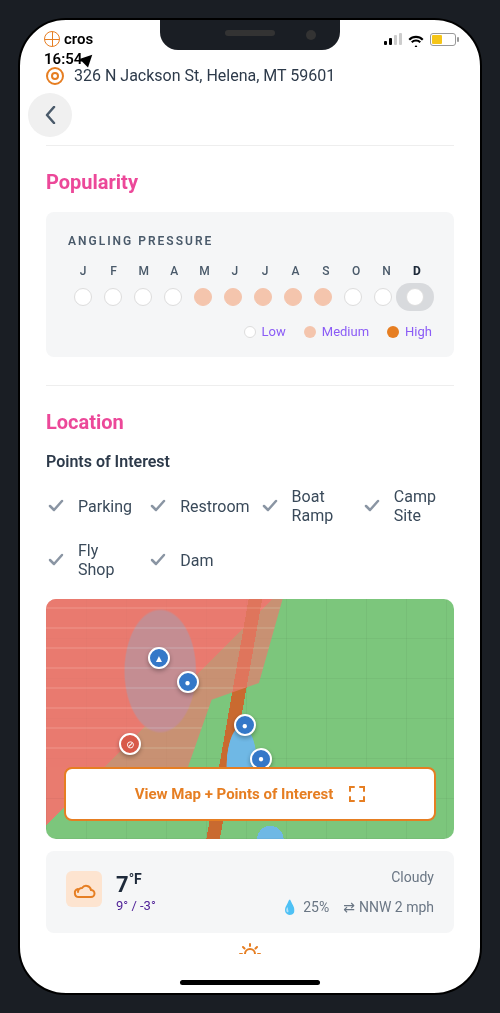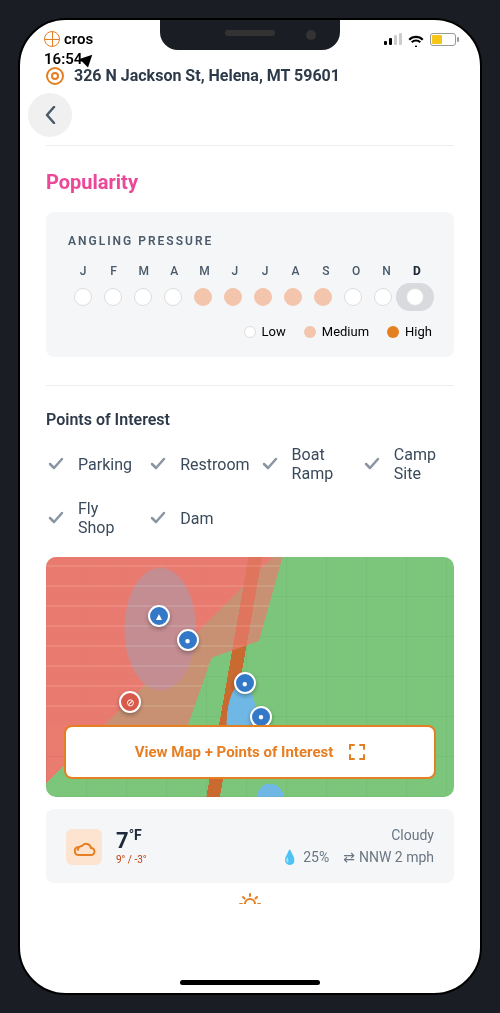--- a/index.html
+++ b/index.html
@@ -55,42 +55,42 @@
   .battery .fill { position:absolute; left:1px; top:1px; bottom:1px; width:10px; background:#f5c518; border-radius:1px;}
 
   .screen-content {
     height: calc(100% - 38px - 10px);
     overflow-y: hidden;
     padding: 0 0 0 0;
   }
   .header-row { display:flex; align-items:center; padding: 8px 26px 12px; gap:10px;}
   .target-icon { width:18px; height:18px; border:2px solid #e67e22; border-radius:50%; position:relative; flex-shrink:0;}
   .target-icon::before { content:''; position:absolute; inset:3px; border:2px solid #e67e22; border-radius:50%;}
-  .address { font-size:16px; color:#2d3a4a; font-weight:700;}
+  .address { font-size:16px; color:#2d3a4a; font-weight:400;}
   .back-btn { width:44px; height:44px; border-radius:50%; background:#f0f0f0; display:flex; align-items:center;justify-content:center; margin-left:8px; margin-top:-4px;}
   .back-btn svg { width:12px; height:18px; }
 
   .divider { height:1px; background:#eee; margin:8px 26px 0;}
 
   .section { padding: 24px 26px 0; }
   .section-title { font-size:20px; font-weight:700; color:#ec4899; margin-bottom:18px;}
   .sub-title { font-size:16px; font-weight:600; color:#2d3a4a; margin-bottom:16px;}
 
   .pressure-card { background:#f5f6f7; border-radius:8px; padding:22px 22px 18px;}
   .pressure-label { font-size:12px; letter-spacing:2px; color:#4a5a6a; font-weight:600; margin-bottom:16px;}
   .months-row { display:flex; justify-content:space-between; margin-bottom:10px;}
   .month-cell { flex:1; text-align:center; font-size:12px; color:#4a5a6a; font-weight:500;}
   .month-cell.active { font-weight:800; color:#1e2a3a;}
   .dots-row { display:flex; justify-content:space-between; align-items:center; margin-bottom:18px;}
   .dot-wrap { flex:1; display:flex; justify-content:center;}
   .dot { width:18px; height:18px; border-radius:50%;}
   .dot.low { background:#fff; border:1.5px solid #ddd;}
   .dot.med { background:#f4c5ad; border:1px solid #f4c5ad;}
   .dot-wrap.active { background:#d8dadd; border-radius:14px; padding:5px 4px; margin:-5px -2px;}
-  .legend { display:flex; justify-content:flex-end; gap:18px; font-size:13px; color:#000000;}
+  .legend { display:flex; justify-content:flex-end; gap:18px; font-size:13px; color:#8b5cf6;}
   .legend-item { display:flex; align-items:center; gap:6px;}
   .legend-dot { width:12px; height:12px; border-radius:50%;}
   .legend-dot.low { background:#fff; border:1.5px solid #ddd;}
   .legend-dot.med { background:#f4c5ad;}
   .legend-dot.high { background:#e67e22;}
 
   .poi-grid { display:grid; grid-template-columns:1fr 1fr 1fr 1fr; gap:16px 10px; margin-bottom:20px;}
   .poi-item { display:flex; align-items:center; gap:12px; font-size:16px; color:#3a4a5a;}
   .check { width:20px; height:20px; flex-shrink:0;}
   .check svg { width:100%; height:100%;}
@@ -123,27 +123,27 @@
   .map-btn {
     position:absolute; bottom:18px; left:18px; right:18px;
     background:#fff; border:2px solid #e67e22; border-radius:8px;
     padding:16px; text-align:center;
     color:#e67e22; font-weight:700; font-size:15px;
     display:flex; align-items:center; justify-content:center; gap:16px;
   }
   .expand-icon { display:inline-flex; width:16px;height:16px;}
 
   .weather-card { background:#f5f6f7; border-radius:8px; padding:18px 20px; display:flex; align-items:center; justify-content:space-between;}
-  .weather-left { display:flex; align-items:flex-end; gap:14px;}
+  .weather-left { display:flex; align-items:flex-start; gap:14px;}
   .weather-icon { width:36px; height:36px; background:#fde4d0; border-radius:6px; display:flex;align-items:center;justify-content:center; color:#e67e22;}
   .temp-main { font-size:22px; font-weight:700; color:#1e2a3a;}
   .temp-main .deg { font-size:14px; vertical-align:super;}
-  .temp-range { font-size:10px; color:#c2410c;}
+  .temp-range { font-size:13px; color:#4c1d95;}
   .weather-right { text-align:right; font-size:14px; color:#6a7684;}
-  .weather-right .cond { margin-bottom:6px;}
+  .weather-right .cond { margin-bottom:14px;}
   .weather-stats { display:flex; gap:14px; justify-content:flex-end; align-items:center;}
   .ws-item { display:flex; align-items:center; gap:4px;}
 
   .home-indicator { position:absolute; bottom:8px; left:50%; transform:translateX(-50%); width:140px; height:5px; background:#000; border-radius:3px;}
 
   .sun-peek { text-align:center; color:#e67e22; margin-top:6px; padding-bottom:20px;}
 </style>
 </head>
 <body>
 
@@ -263,20 +263,21 @@
                 <span class="legend-dot high"></span>
                 <span>High</span>
               </div>
           </div>
         </div>
       </div>
 
       <div class="divider" style="margin-top:28px;"></div>
 
       <div class="section">
+        <div class="section-title">Location</div>
         <div class="sub-title">Points of Interest</div>
         <div class="poi-grid" id="poi-grid">
             <div class="poi-item">
               <span class="check"><svg viewBox="0 0 20 20">
                   <path d="M4 10l4 4 8-9" stroke="#8a95a3" stroke-width="2.5" fill="none" stroke-linecap="round" stroke-linejoin="round"></path>
                 </svg></span>
               <span>Parking</span>
             </div>
             <div class="poi-item">
               <span class="check"><svg viewBox="0 0 20 20">

